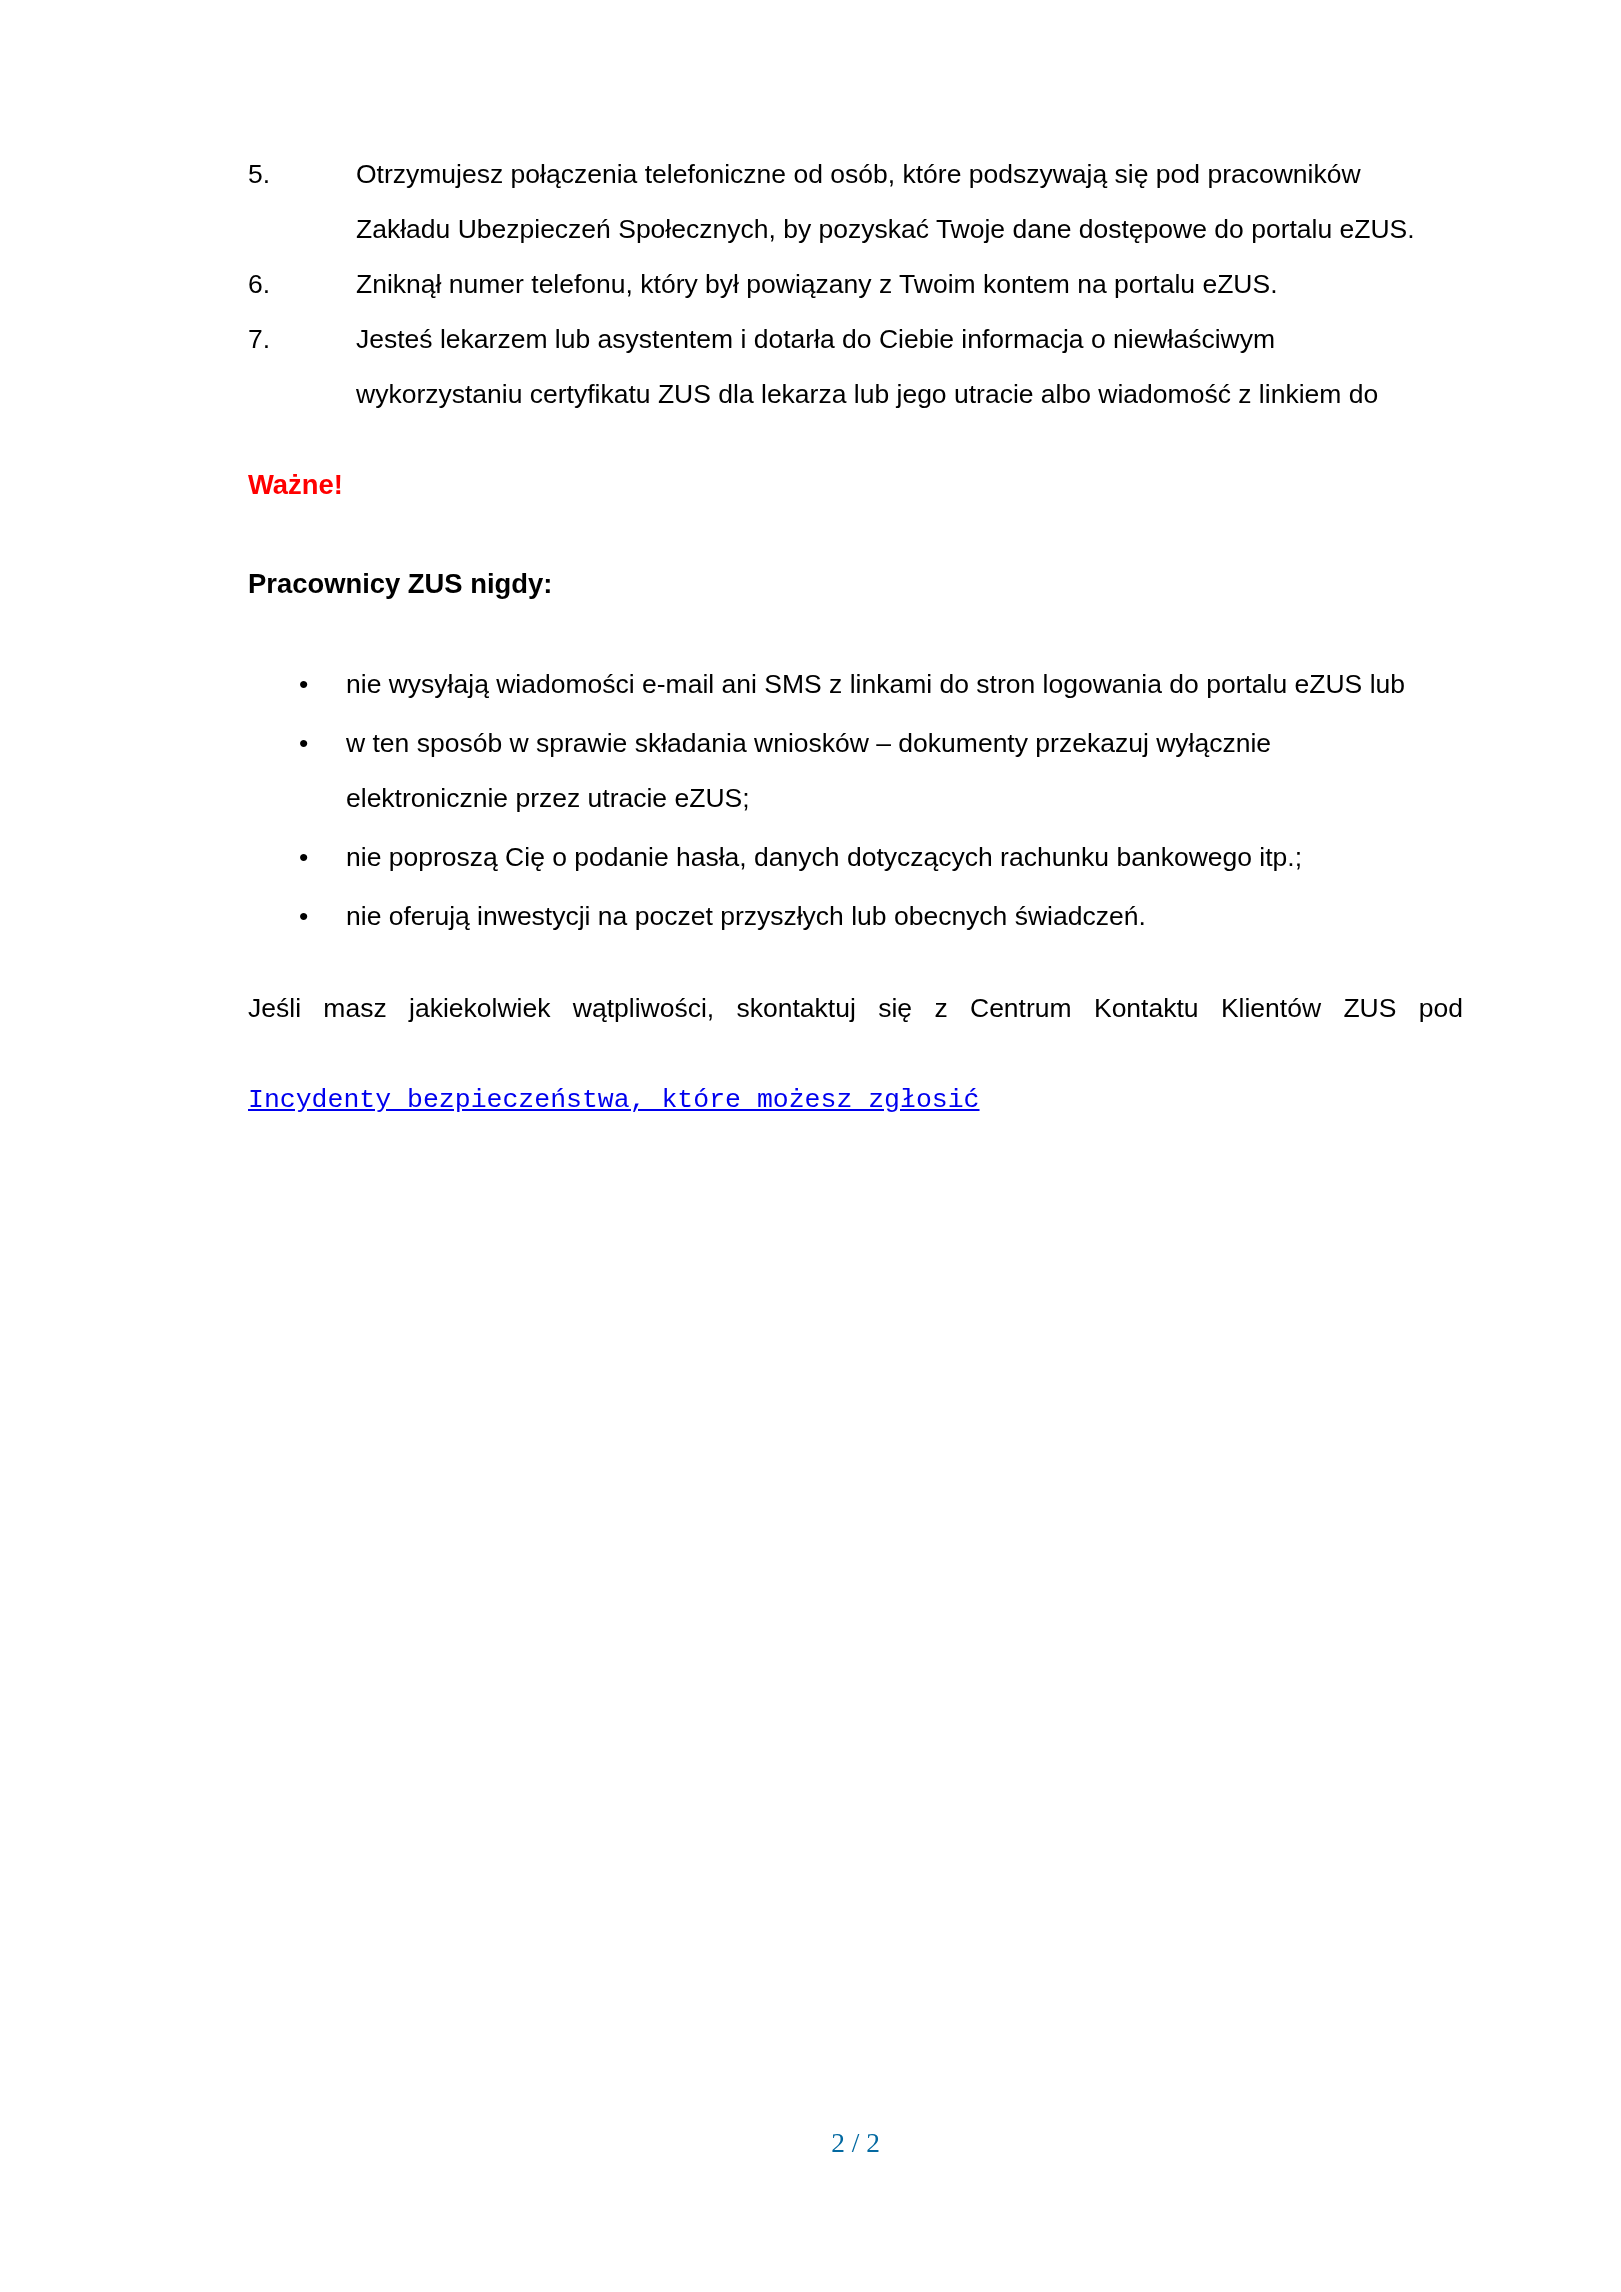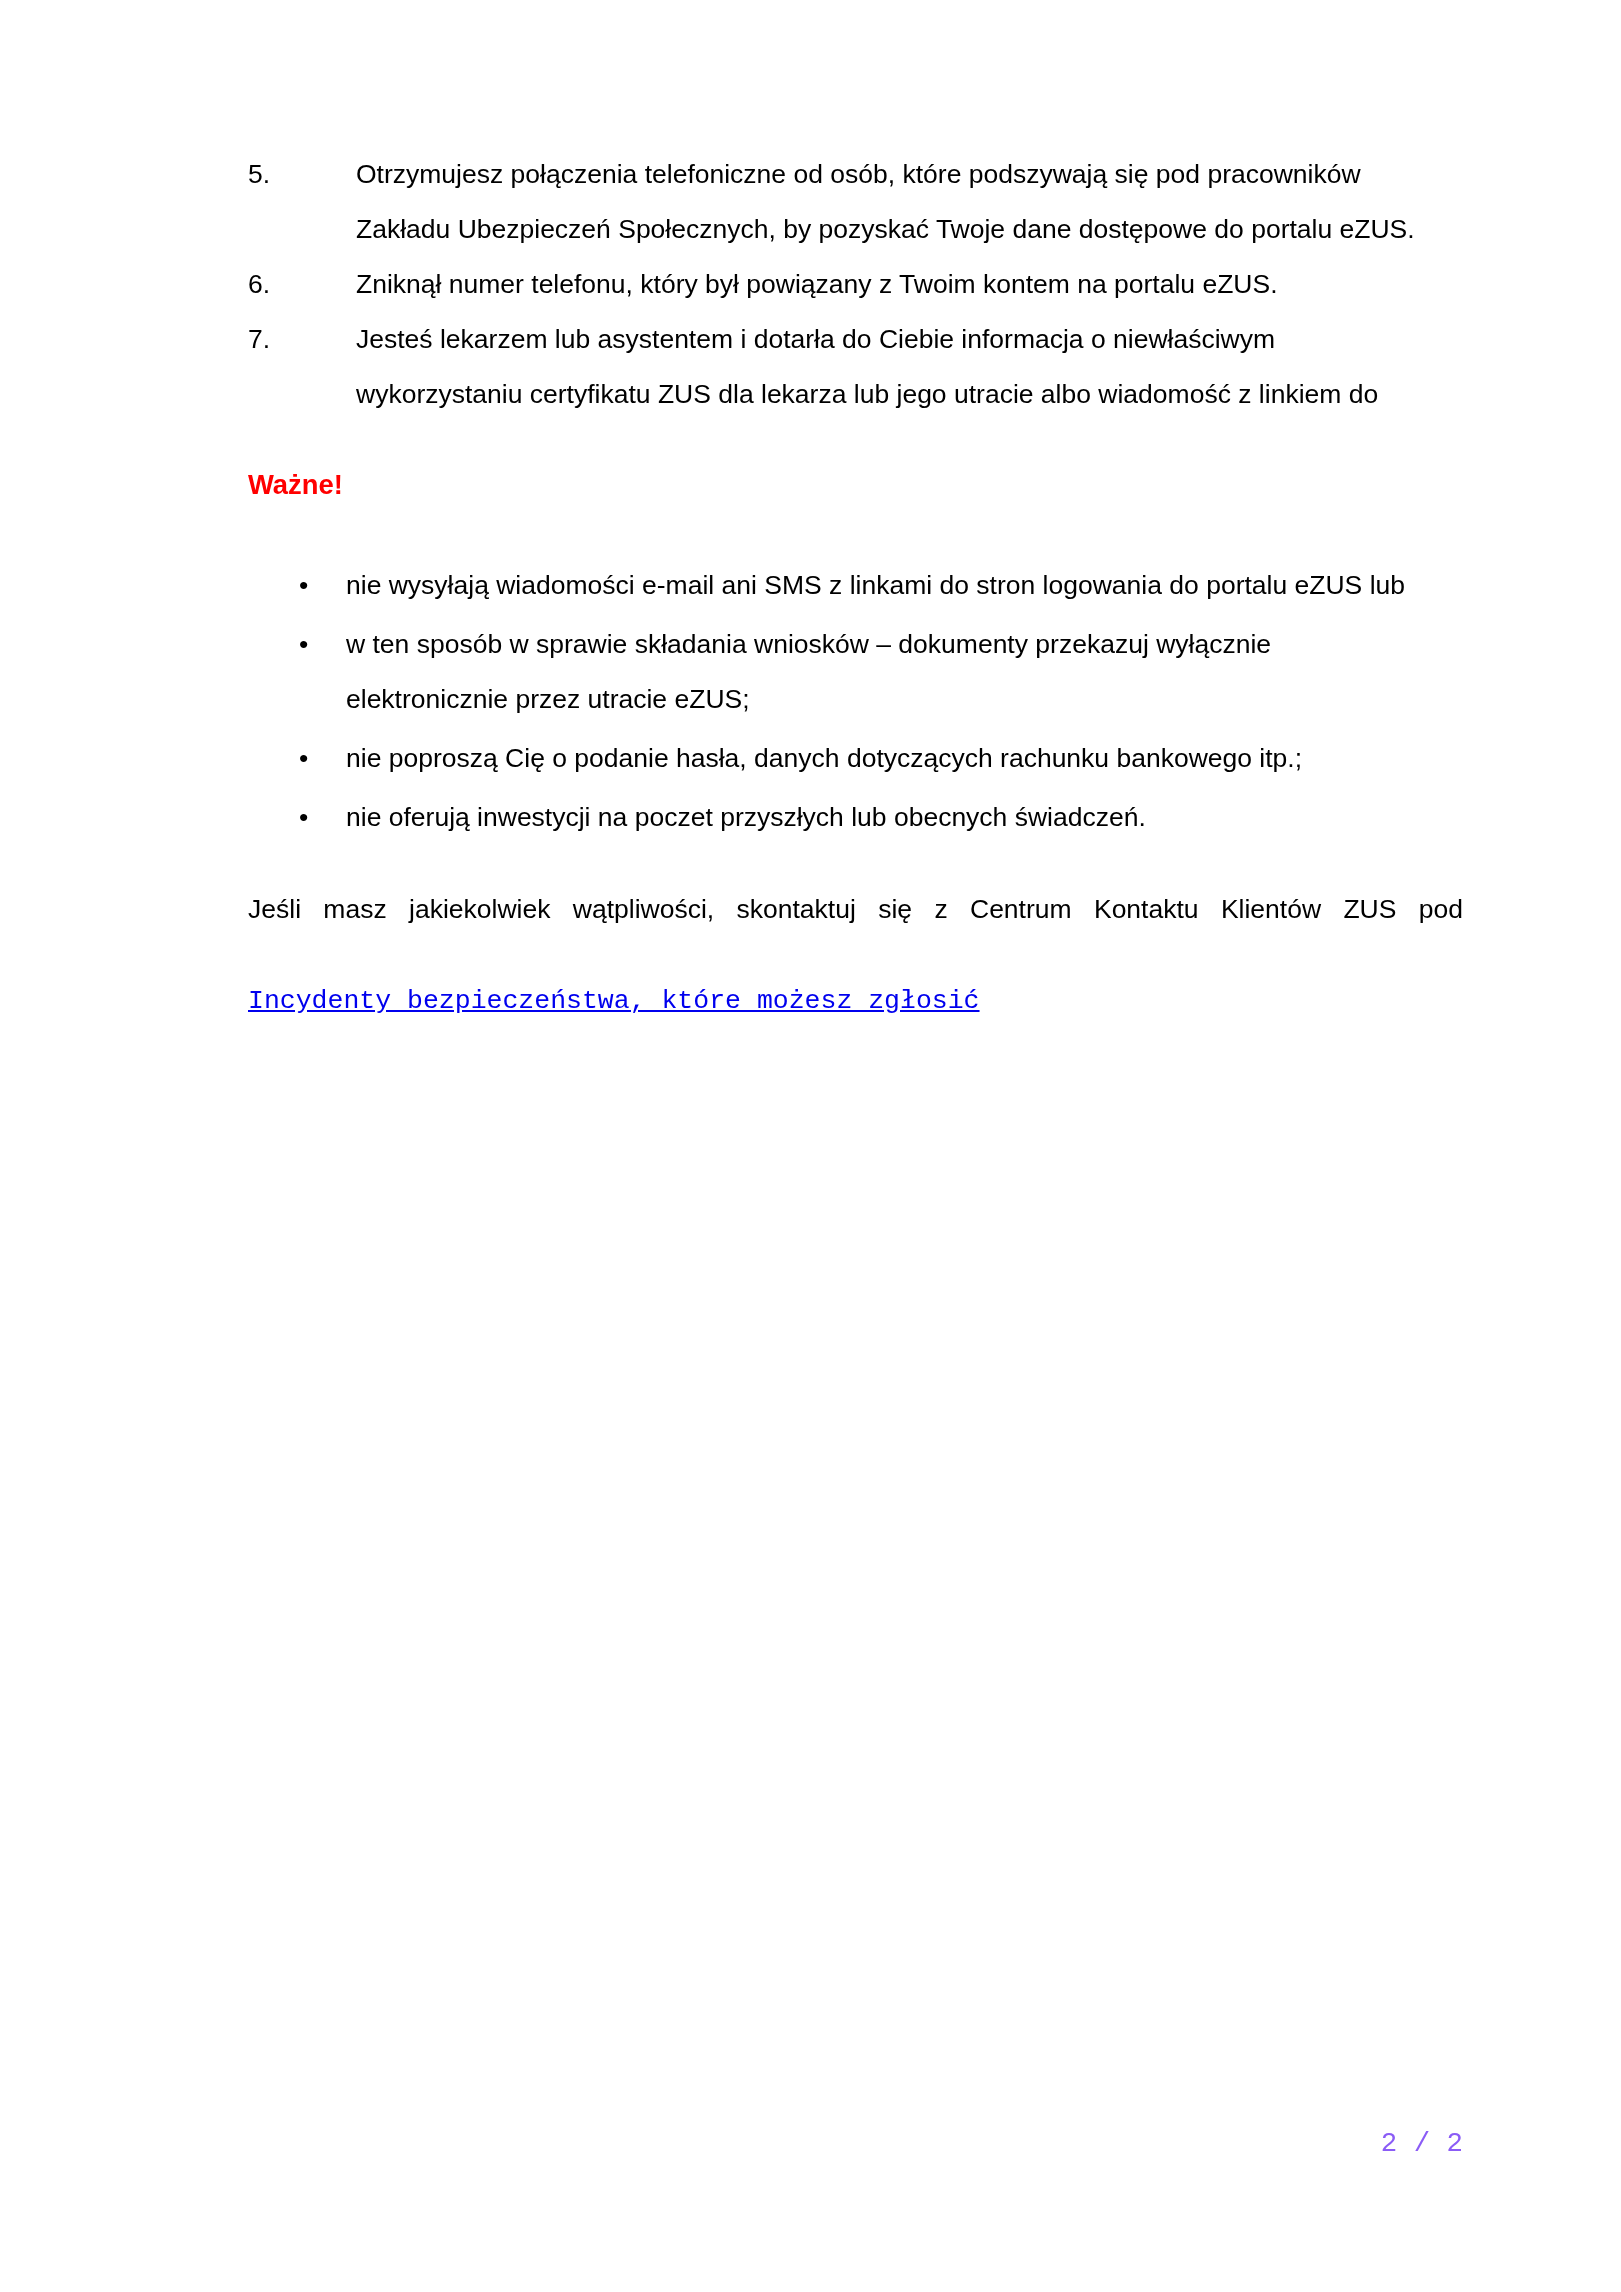--- a/index.html
+++ b/index.html
@@ -61,25 +61,25 @@
     color: #0000ee;
     text-decoration: underline;
     cursor: pointer;
     font-family: Liberation Mono, monospace;
   }
   .footer {
     position: absolute;
     left: 248px;
     top: 2127px;
     width: 1215px;
-    text-align: right;
-    font-family: Liberation Mono, monospace;
+    text-align: center;
+    font-family: Liberation Serif, serif;
     font-size: 27.4px;
     line-height: 33px;
-    color: #8b5cf6;
+    color: #0369a1;
   }
 </style>
 </head>
 <body>
 
 <div class="page">
   <div class="content">
 
     <div class="num-list">
 
@@ -102,20 +102,21 @@
         <div class="num-marker">7.</div>
         <div class="num-body">
           <div class="line">Jesteś lekarzem lub asystentem i dotarła do Ciebie informacja o niewłaściwym</div>
           <div class="line">wykorzystaniu certyfikatu ZUS dla lekarza lub jego utracie albo wiadomość z linkiem do</div>
         </div>
       </div>
     </div>
 
     <div class="warning-heading">Ważne!</div>
 
+    <div class="section-heading">Pracownicy ZUS nigdy:</div>
 
     <div class="bullet-list">
 
       <div class="bullet-item">
         <div class="bullet-marker">•</div>
         <div class="bullet-body">
           <div class="line">nie wysyłają wiadomości e-mail ani SMS z linkami do stron logowania do portalu eZUS lub</div>
         </div>
       </div>
 

